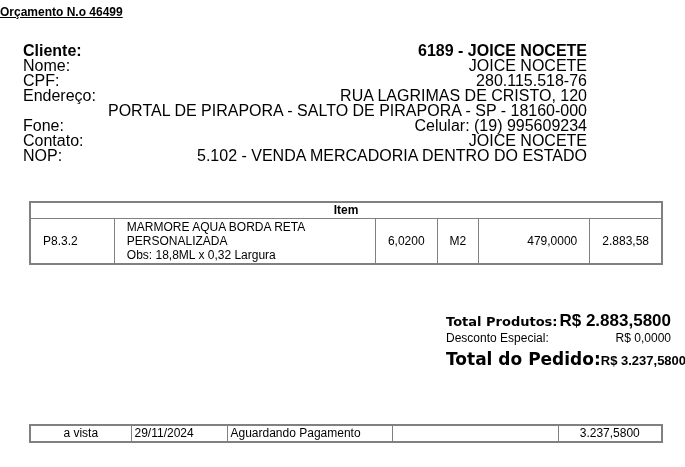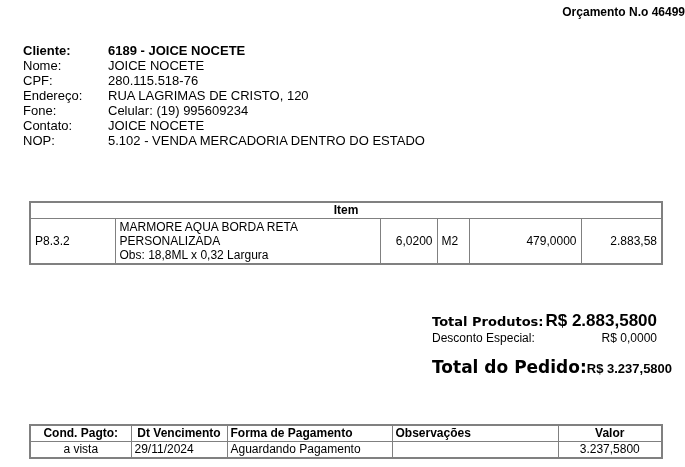--- a/index.html
+++ b/index.html
@@ -2,50 +2,50 @@
 <html><head>
 <meta charset="utf-8">
 <style>
   html, body { margin: 0; padding: 0; background: #ffffff; }
   body {
     width: 685px; height: 467px; position: relative; overflow: hidden;
     font-family: "Liberation Sans", sans-serif; font-size: 12px; color: #000;
   }
   .title {
     position: absolute; left: 0; width: 685px; top: 5px;
-    text-align: right; font-weight: bold; font-size: 12px;
+    text-align: left; font-weight: bold; font-size: 12px; text-decoration: underline;
   }
   .client {
     position: absolute; left: 23px; top: 43px;
   }
-  .client-row { display: flex; height: 15px; line-height: 15px; font-size: 13px; }
+  .client-row { display: flex; height: 15px; line-height: 15px; font-size: 16px; justify-content: space-between; }
   .client-row .lbl { width: 85px; }
   .client-row.bold { font-weight: bold; }
   table { border-collapse: collapse; font-size: 12px; }
   .items {
     position: absolute; left: 29px; top: 201px; width: 634px;
     border: 2px solid #808080;
   }
-  .items td, .items th { border: 1px solid #808080; padding: 0 4px; }
+  .items td, .items th { border: 1px solid #808080; padding: 0 12px; }
   .items th { font-weight: bold; height: 15px; line-height: 15px; }
   .items .section th { text-align: center; }
   .items td { vertical-align: middle; line-height: 14px; }
   .right { text-align: right; }
   .center { text-align: center; }
   .totals {
-    position: absolute; left: 432px; top: 309px; width: 225px;
+    position: absolute; left: 446px; top: 309px; width: 225px;
   }
   .trow { display: flex; justify-content: space-between; align-items: baseline; }
   .trow .tl, .trow .tv { white-space: nowrap; }
   .r1 { height: 20px; margin-top: 2px; }
   .r1 .tl { font-weight: bold; font-size: 13px; font-family: "DejaVu Sans", sans-serif; }
   .r1 .tv { font-weight: bold; font-size: 17px; }
   .r3 .tl { font-size: 12px; }
   .r3 .tv { font-weight: normal; font-size: 12px; }
-  .r4 { margin-top: 12px; }
+  .r4 { margin-top: 4px; }
   .r4 .tl { font-weight: bold; font-size: 17px; font-family: "DejaVu Sans", sans-serif; }
   .r4 .tv { font-weight: bold; font-size: 13px; }
   .payments {
     position: absolute; left: 29px; top: 424px; width: 634px;
     border: 2px solid #808080;
   }
   .payments td, .payments th { border: 1px solid #808080; padding: 0 3px; height: 15px; line-height: 15px; }
   .payments th { font-weight: bold; }
 </style>
 </head>
@@ -62,20 +62,24 @@
     <span class="lbl">Nome:</span>
     <span>JOICE NOCETE</span>
   </div>
   <div class="client-row">
     <span class="lbl">CPF:</span>
     <span>280.115.518-76</span>
   </div>
   <div class="client-row">
     <span class="lbl">Endereço:</span>
     <span>RUA LAGRIMAS DE CRISTO, 120</span>
+  </div>
+  <div class="client-row">
+    <span class="lbl"></span>
+    <span>PORTAL DE PIRAPORA - SALTO DE PIRAPORA - SP - 18160-000</span>
   </div>
   <div class="client-row">
     <span class="lbl">Fone:</span>
     <span>Celular: (19) 995609234</span>
   </div>
   <div class="client-row">
     <span class="lbl">Contato:</span>
     <span>JOICE NOCETE</span>
   </div>
   <div class="client-row">
@@ -129,27 +133,20 @@
 
 <table class="payments">
   <colgroup>
     <col style="width:101px">
       <col style="width:96px">
       <col style="width:165px">
       <col style="width:166px">
       <col>
   </colgroup>
   <tbody>
-      <tr>
-    <th class="center">Cond. Pagto:</th>
-    <th class="center">Dt Vencimento</th>
-    <th style="text-align:left">Forma de Pagamento</th>
-    <th style="text-align:left">Observações</th>
-    <th class="center">Valor</th>
-  </tr>
   <tr>
     <td class="center">a vista</td>
     <td>29/11/2024</td>
     <td>Aguardando Pagamento</td>
     <td></td>
     <td class="center">3.237,5800</td>
   </tr>
 </tbody>
   </table>
 

